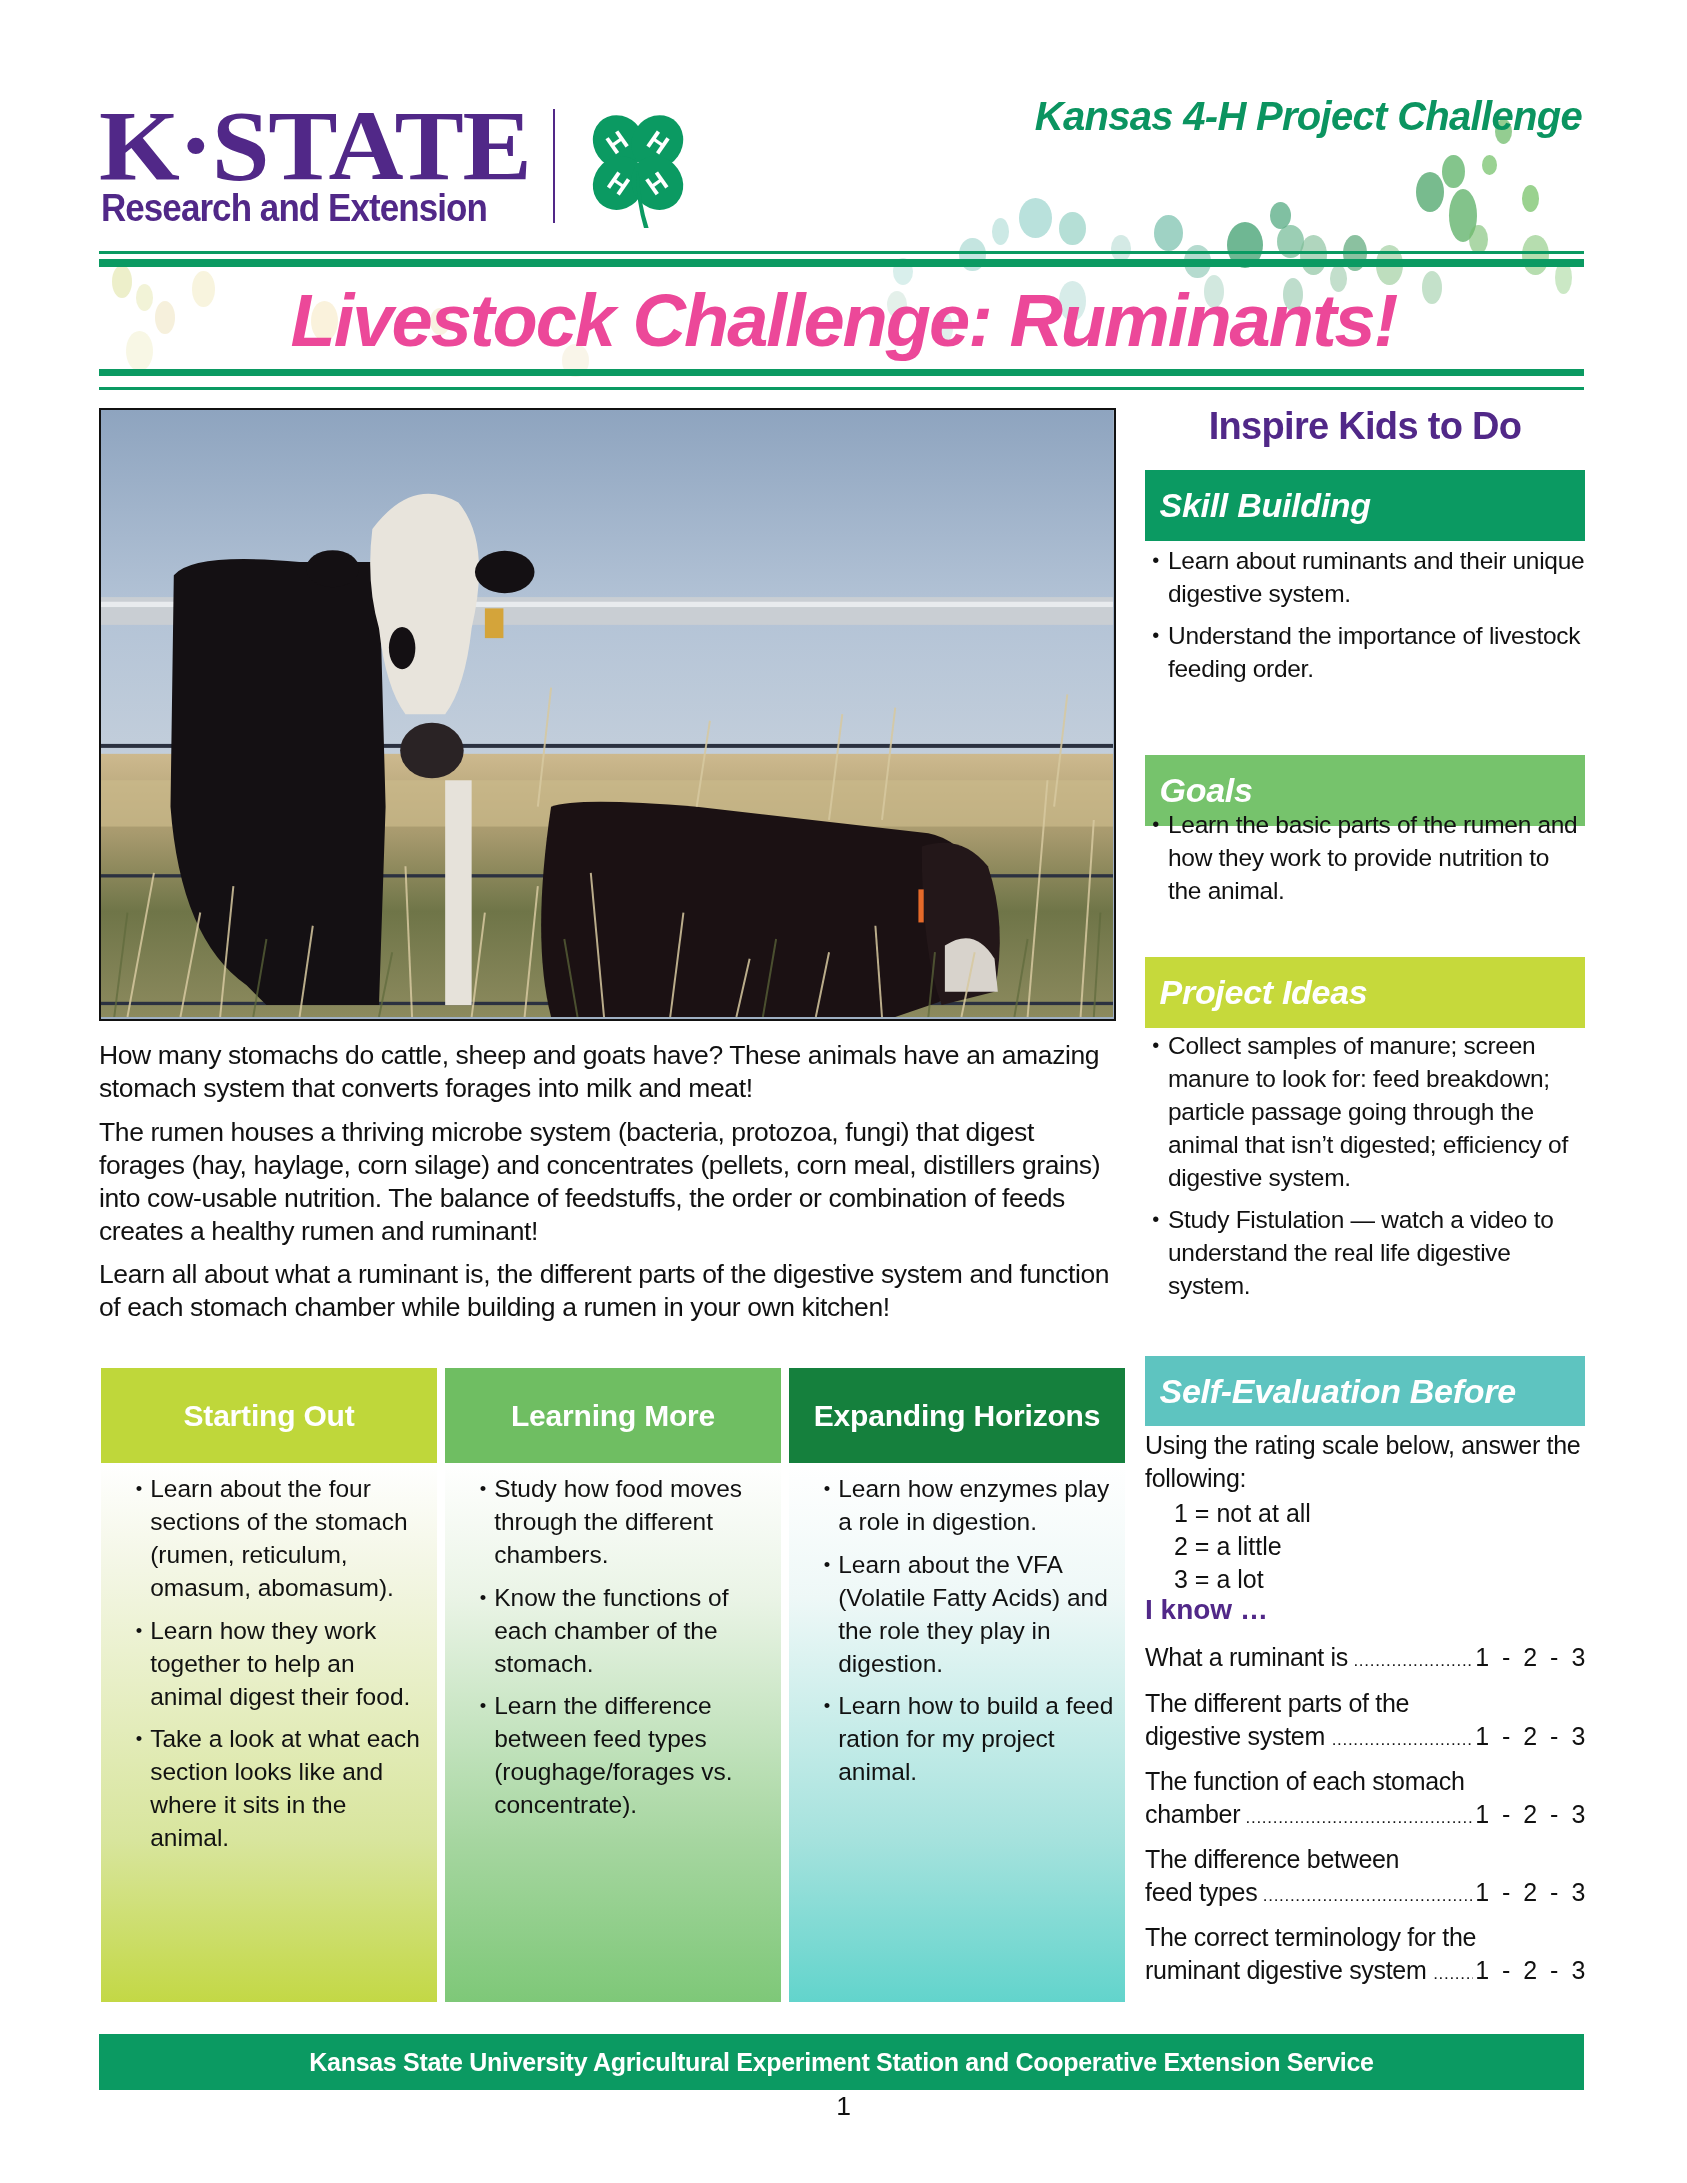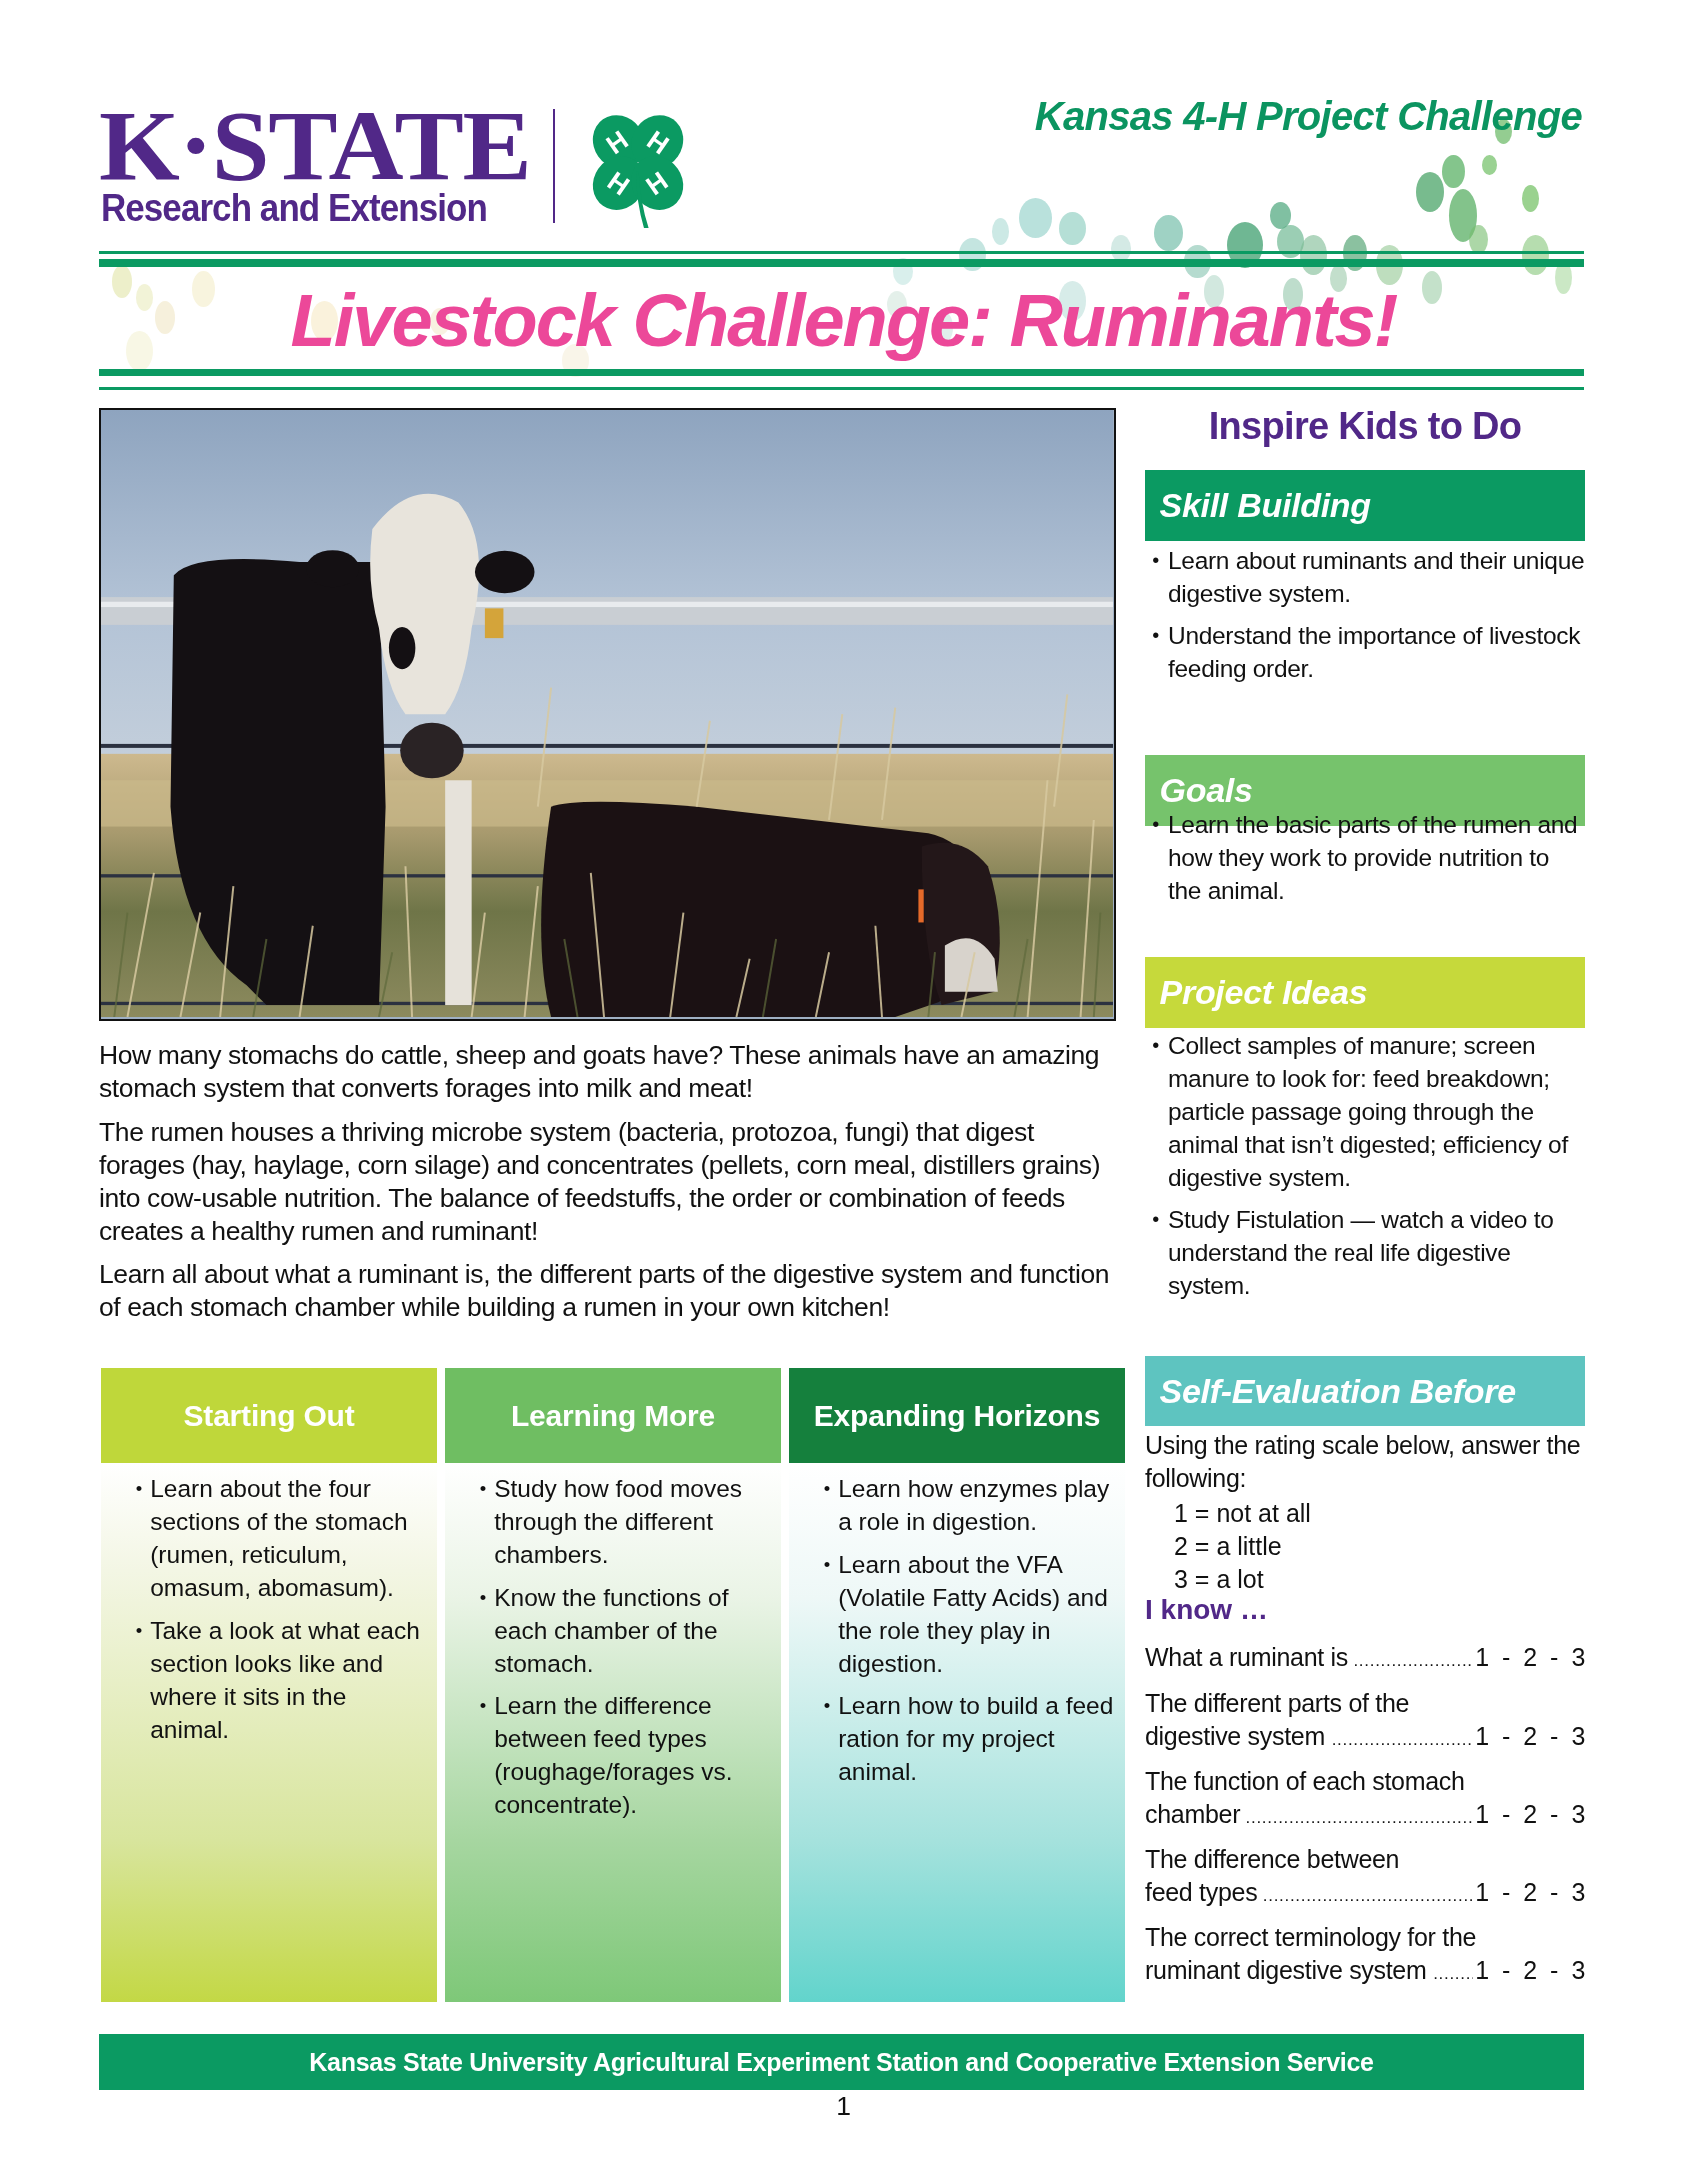--- a/index.html
+++ b/index.html
@@ -211,20 +211,21 @@
   <p>How many stomachs do cattle, sheep and goats have? These animals have an amazing stomach system that converts forages into milk and meat!</p>
   <p>The rumen houses a thriving microbe system (bacteria, protozoa, fungi) that digest forages (hay, haylage, corn silage) and concentrates (pellets, corn meal, distillers grains) into cow-usable nutrition.  The balance of feedstuffs, the order or combination of feeds creates a healthy rumen and ruminant!</p>
   <p>Learn all about what a ruminant is, the different parts of the digestive system and function of each stomach chamber while building a rumen in your own kitchen!</p>
 </div>
 
 <div class="col" style="left:101px;">
   <div class="col-head" style="background:#bfd73a;">Starting Out</div>
   <div class="col-body" style="background:linear-gradient(#ffffff 0%, #f3f6e4 20%, #d8e59d 70%, #c3d845 100%);">
     <ul class="col-list">
       <li>Learn about the four sections of the stomach (rumen, reticulum, omasum, abomasum).</li>
+      <li>Learn how they work together to help an animal digest their food.</li>
       <li>Take a look at what each section looks like and where it sits in the animal.</li>
     </ul>
   </div>
 </div>
 <div class="col" style="left:445px;">
   <div class="col-head" style="background:#6fbe62;">Learning More</div>
   <div class="col-body" style="background:linear-gradient(#ffffff 0%, #eaf4e6 25%, #a6d6a0 70%, #7ec878 100%);">
     <ul class="col-list">
       <li>Study how food moves through the different chambers.</li>
       <li>Know the functions of each chamber of the stomach.</li>

